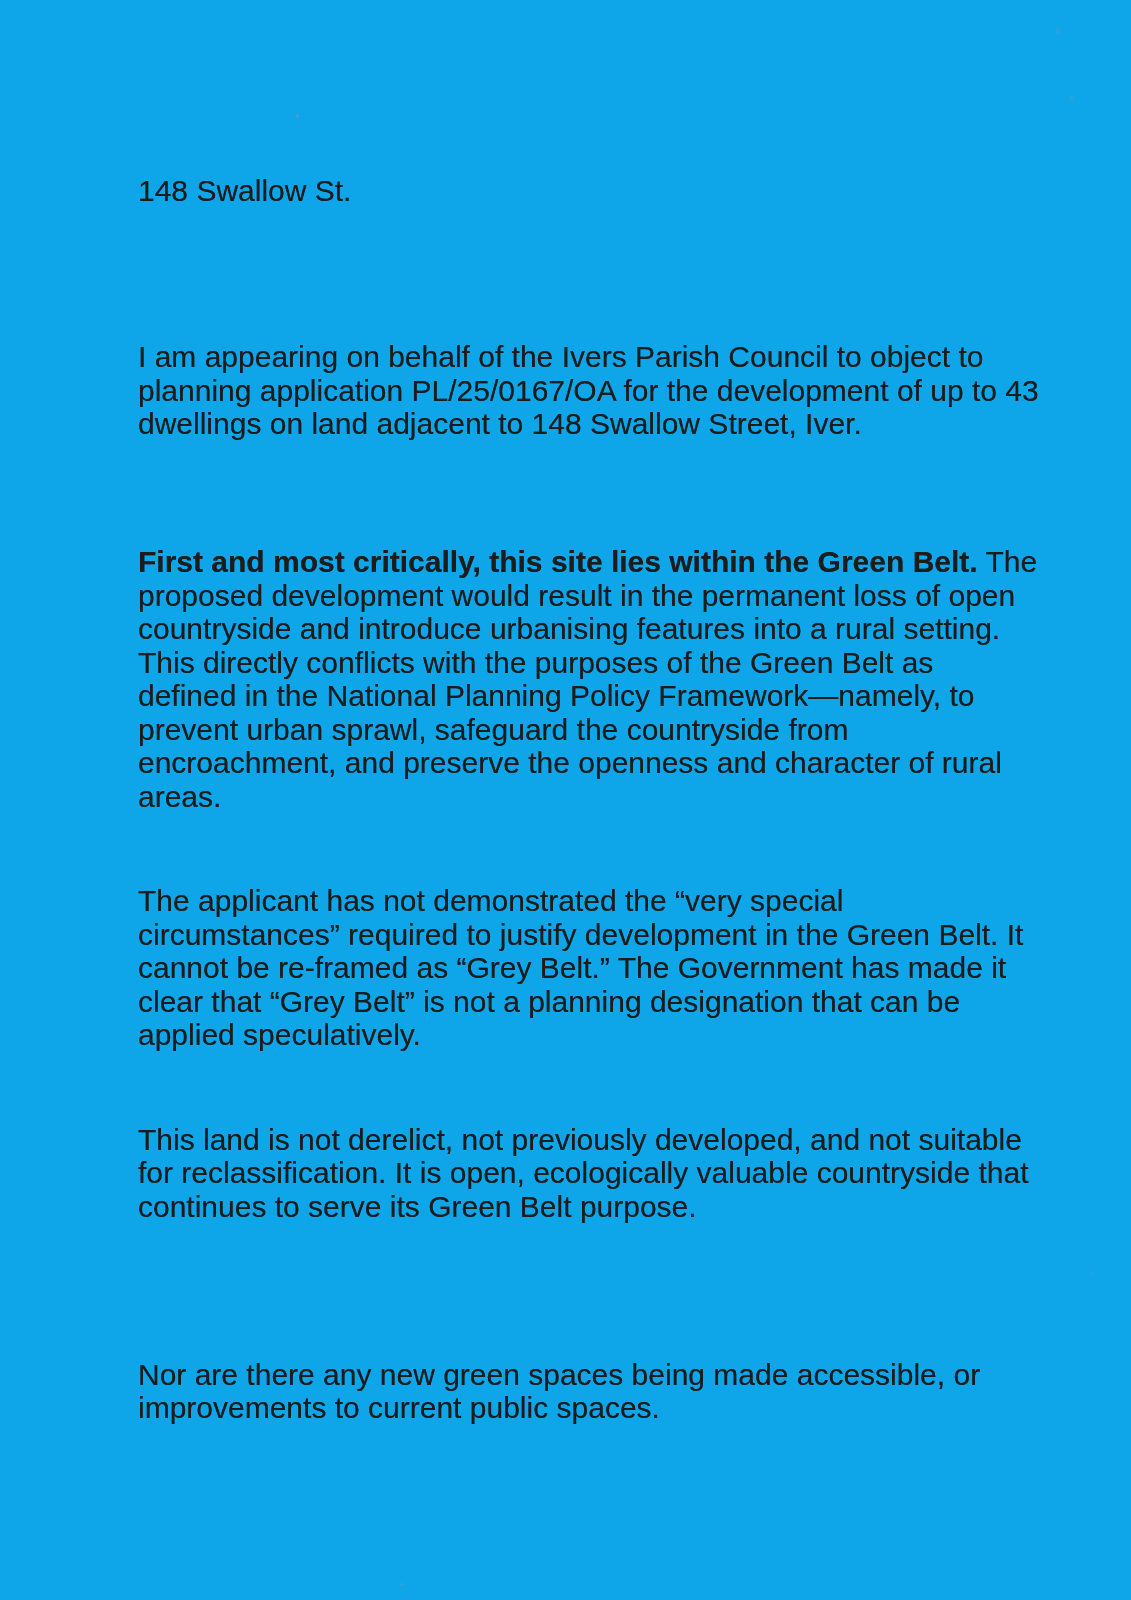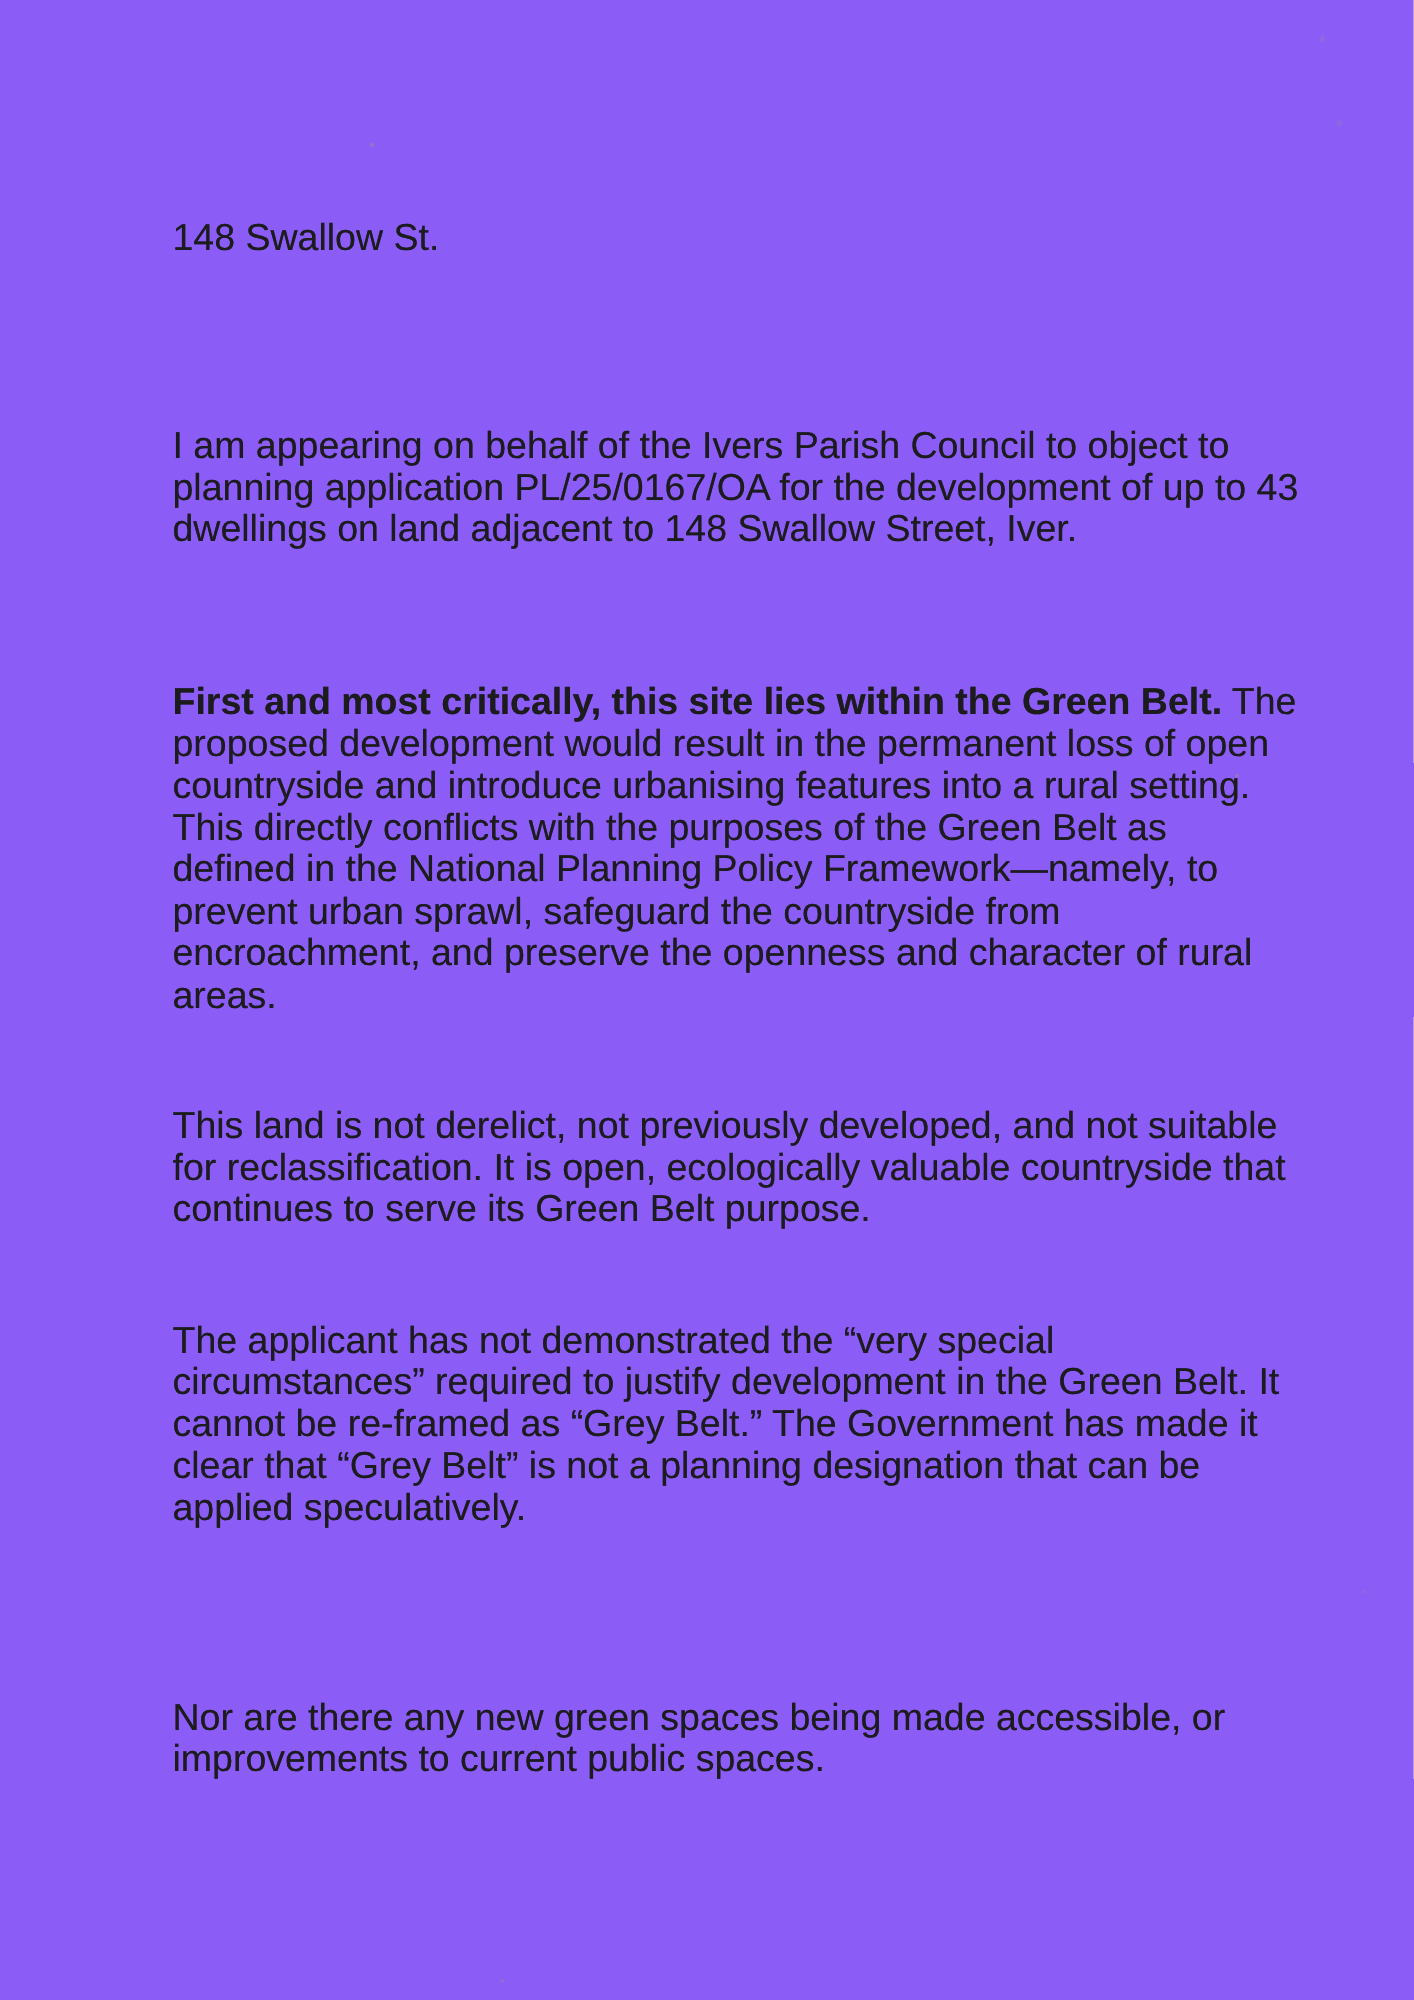--- a/index.html
+++ b/index.html
@@ -4,21 +4,21 @@
 <style>
   html, body {
     margin: 0;
     padding: 0;
     background: #ffffff;
   }
   .page {
     position: relative;
     width: 1131px;
     height: 1600px;
-    background: #8b5cf6;
+    background: #0ea5e9;
     overflow: hidden;
     font-family: "Liberation Sans", "DejaVu Sans", sans-serif;
     color: #1c1c1c;
   }
   .content {
     position: absolute;
     left: 138px;
     top: 140px;
     width: 940px;
     font-size: 30px;
@@ -65,29 +65,29 @@
 
     <p class="lead-bold"><strong>First and most critically, this site lies within the Green Belt.</strong><span> The
 proposed development would result in the permanent loss of open
 countryside and introduce urbanising features into a rural setting.
 This directly conflicts with the purposes of the Green Belt as
 defined in the National Planning Policy Framework—namely, to
 prevent urban sprawl, safeguard the countryside from
 encroachment, and preserve the openness and character of rural
 areas.</span></p>
 
-    <p>This land is not derelict, not previously developed, and not suitable
-for reclassification. It is open, ecologically valuable countryside that
-continues to serve its Green Belt purpose.</p>
-
     <p>The applicant has not demonstrated the “very special
 circumstances” required to justify development in the Green Belt. It
 cannot be re-framed as “Grey Belt.” The Government has made it
 clear that “Grey Belt” is not a planning designation that can be
 applied speculatively.</p>
+
+    <p>This land is not derelict, not previously developed, and not suitable
+for reclassification. It is open, ecologically valuable countryside that
+continues to serve its Green Belt purpose.</p>
 
 
     <p class="gap-before">Nor are there any new green spaces being made accessible, or
 improvements to current public spaces.</p>
 
     
 
     
   </div>
 

